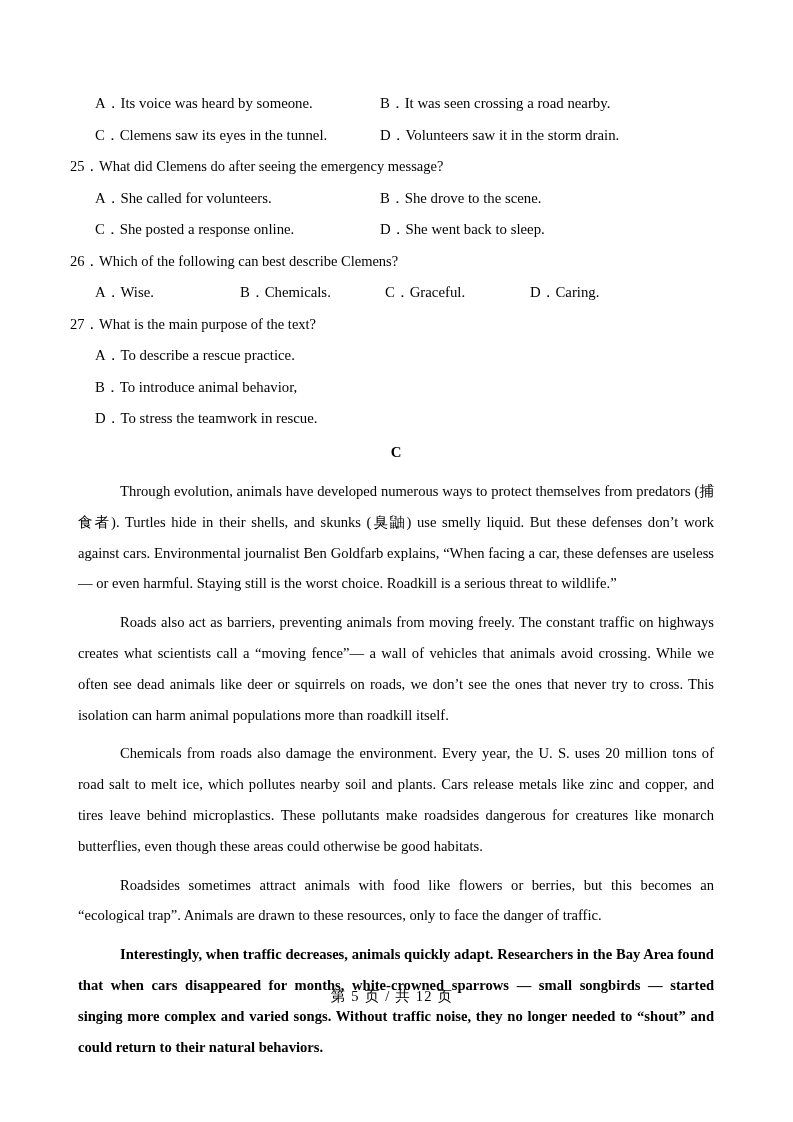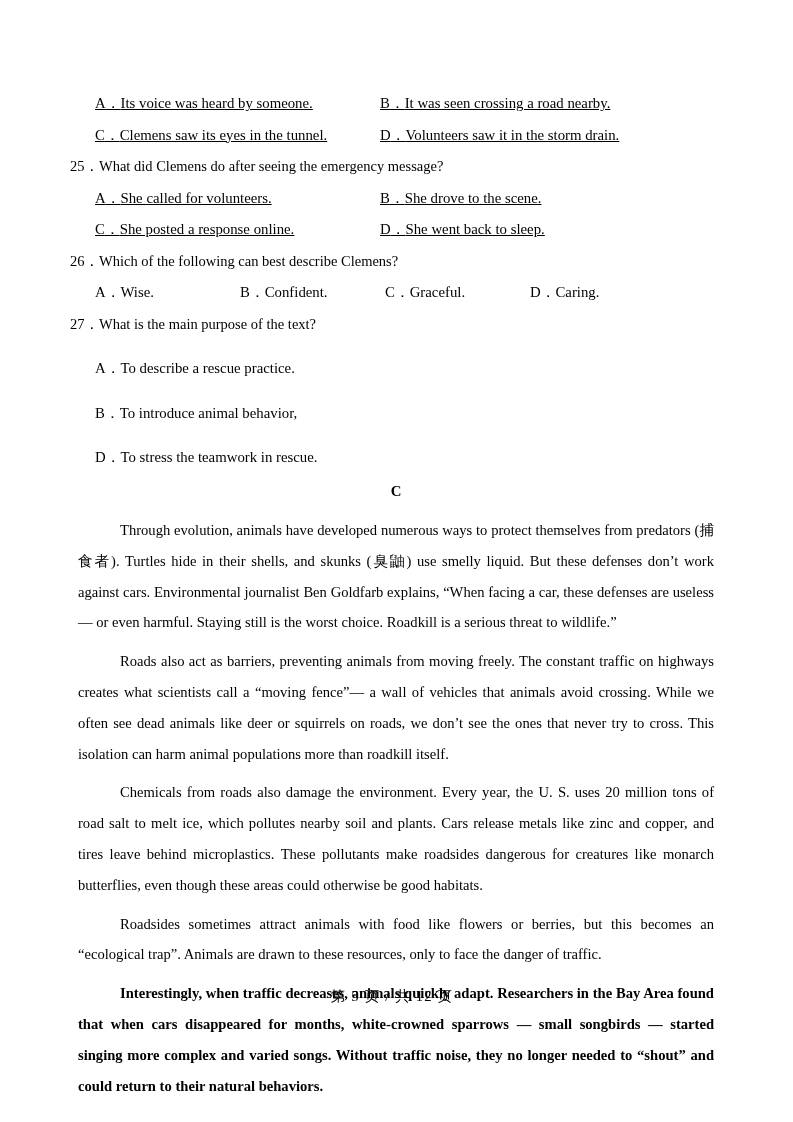--- a/index.html
+++ b/index.html
@@ -43,29 +43,27 @@
 
   
   .options-row {
     line-height: 31.5px;
     font-size: 14.8px;
     display: flex;
   }
   .options-row.two-col .opt {
     width: 285px;
     flex: 0 0 285px;
-    text-decoration: underline;
   }
   .options-row.four-col .opt {
     width: 145px;
     flex: 0 0 145px;
   }
   .options-row.stacked {
     display: block;
-    margin-top: 13px;
   }
   .opt {
     padding-left: 25px;
     box-sizing: border-box;
     white-space: nowrap;
   }
   .opt-letter {
     display: inline;
   }
   .opt-body {
@@ -133,21 +131,21 @@
       <div class="opt"><span class="opt-letter">B</span><span class="opt-sep">．</span><span class="opt-body">She drove to the scene.</span></div>
     </div>
     <div class="options-row two-col">
       <div class="opt"><span class="opt-letter">C</span><span class="opt-sep">．</span><span class="opt-body">She posted a response online.</span></div>
       <div class="opt"><span class="opt-letter">D</span><span class="opt-sep">．</span><span class="opt-body">She went back to sleep.</span></div>
     </div>
 
     <div class="question"><span class="q-num">26．</span><span class="q-text">Which of the following can best describe Clemens?</span></div>
     <div class="options-row four-col">
       <div class="opt"><span class="opt-letter">A</span><span class="opt-sep">．</span><span class="opt-body">Wise.</span></div>
-      <div class="opt"><span class="opt-letter">B</span><span class="opt-sep">．</span><span class="opt-body">Confident.</span></div>
+      <div class="opt"><span class="opt-letter">B</span><span class="opt-sep">．</span><span class="opt-body">Chemicals.</span></div>
       <div class="opt"><span class="opt-letter">C</span><span class="opt-sep">．</span><span class="opt-body">Graceful.</span></div>
       <div class="opt"><span class="opt-letter">D</span><span class="opt-sep">．</span><span class="opt-body">Caring.</span></div>
     </div>
 
     <div class="question"><span class="q-num">27．</span><span class="q-text">What is the main purpose of the text?</span></div>
     <div class="options-row stacked">
       <div class="opt"><span class="opt-letter">A</span><span class="opt-sep">．</span><span class="opt-body">To describe a rescue practice.</span></div>
     </div>
     <div class="options-row stacked">
       <div class="opt"><span class="opt-letter">B</span><span class="opt-sep">．</span><span class="opt-body">To introduce animal behavior,</span></div>

